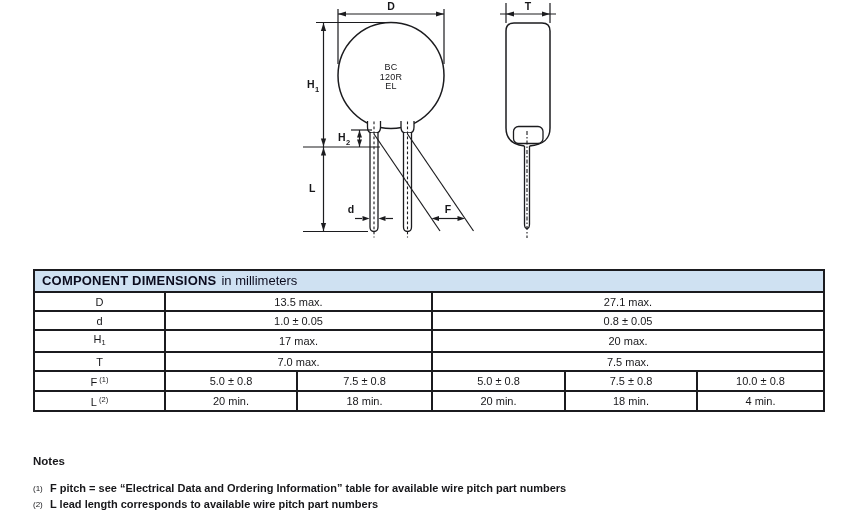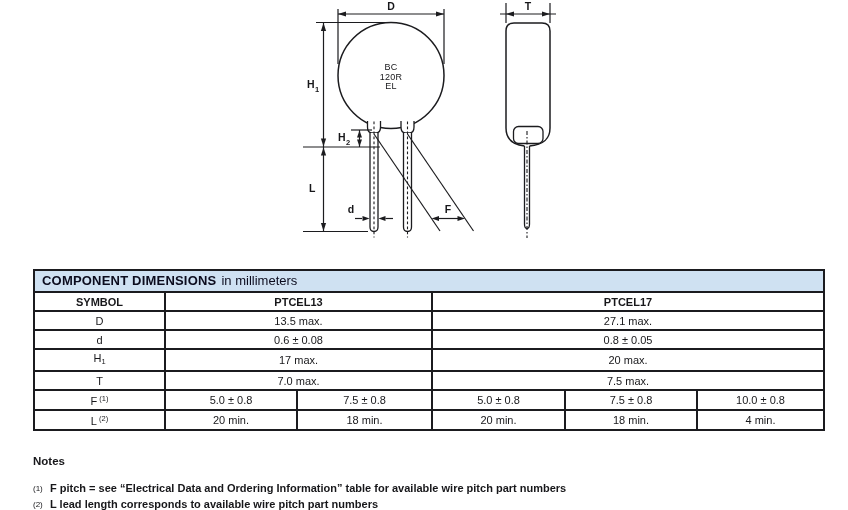--- a/index.html
+++ b/index.html
@@ -148,32 +148,27 @@
       <col style="width:132px">
       <col style="width:127px">
   </colgroup>
   <tbody>
     <tr style="background: rgb(207, 225, 242); border-radius: 6px;">
       <td class="title-cell" colspan="6">
         <span class="t-bold">COMPONENT DIMENSIONS</span><span class="t-normal">in millimeters</span>
       </td>
     </tr>
     <tr>
-      <th>SYMBOL</th>
-      <th colspan="2">PTCEL13</th>
-      <th colspan="3">PTCEL17</th>
-    </tr>
-    <tr>
       <td>D</td>
       <td colspan="2">13.5 max.</td>
       <td colspan="3">27.1 max.</td>
     </tr>
     <tr>
       <td>d</td>
-      <td colspan="2">0.6 ± 0.08</td>
+      <td colspan="2">1.0 ± 0.05</td>
       <td colspan="3">0.8 ± 0.05</td>
     </tr>
     <tr>
       <td><span>H</span><sub>1</sub></td>
       <td colspan="2">17 max.</td>
       <td colspan="3">20 max.</td>
     </tr>
     <tr>
       <td>T</td>
       <td colspan="2">7.0 max.</td>

